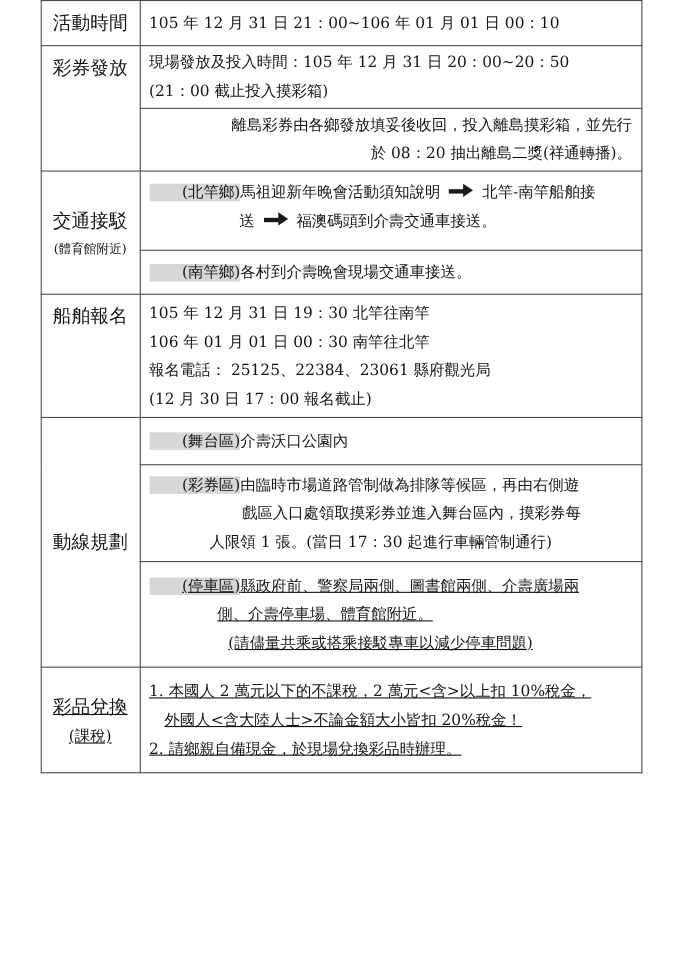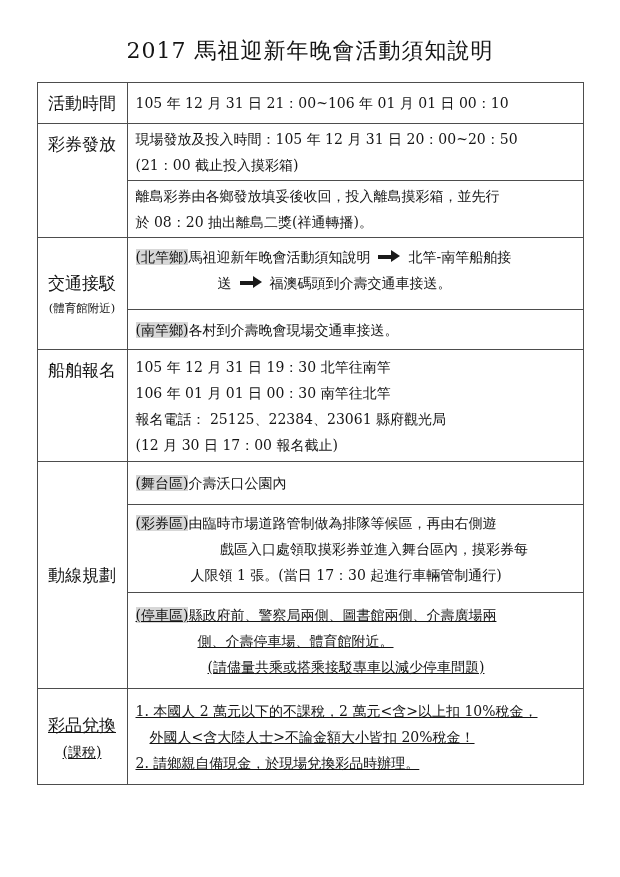--- a/index.html
+++ b/index.html
@@ -37,46 +37,45 @@
   .sublabel.big{font-size:14px;margin-top:7px;}
   td.cell{padding:2px 8px;font-size:14px;vertical-align:middle;}
   td.cell.v-top{vertical-align:top;padding-top:6px;}
   .line{line-height:26px;white-space:nowrap;}
   .ind14{padding-left:14px;}
   .ind38{padding-left:38px;text-align:center;}
   .ind55{padding-left:55px;}
   .ind62{padding-left:62px;}
   .ind72{padding-left:72px;}
   .ind82{padding-left:82px;}
-  .hl{background:var(--highlight);}
+  .hl{background:var(--highlight);padding-left:30px;}
   .arrow{
     display:inline-block;position:relative;
     width:22px;height:13px;margin:0 8px;vertical-align:-1px;
   }
   .arrow::before{
     content:"";position:absolute;left:0;top:5px;
     width:14px;height:3.5px;background:#1a1a1a;
   }
   .arrow::after{
     content:"";position:absolute;right:0;top:0;width:0;height:0;
     border-left:9px solid #1a1a1a;
     border-top:6.5px solid transparent;
     border-bottom:6.5px solid transparent;
   }
   
-  .h41{height:41px;} .h52{height:52px;} .h55{height:55px;}
+  .h41{height:41px;} .h52{height:52px;} .h55{height:55px;text-align:right;}
   .h72{height:72px;} .h40{height:40px;} .h112{height:112px;}
   .h43{height:43px;} .h88{height:88px;} .h96{height:96px;text-decoration:underline;}
 </style>
 </head>
 <body>
 
 <div class="page">
 
-  <h1 class="title">2017 馬祖迎新年晚會活動須知說明</h1>
 
   <table class="notice">
     <colgroup>
         <col class="c-label">
         <col class="c-content">
       </colgroup>
     <tbody>
 
       <tr class="h41">
         <th class="label">活動時間</th>

